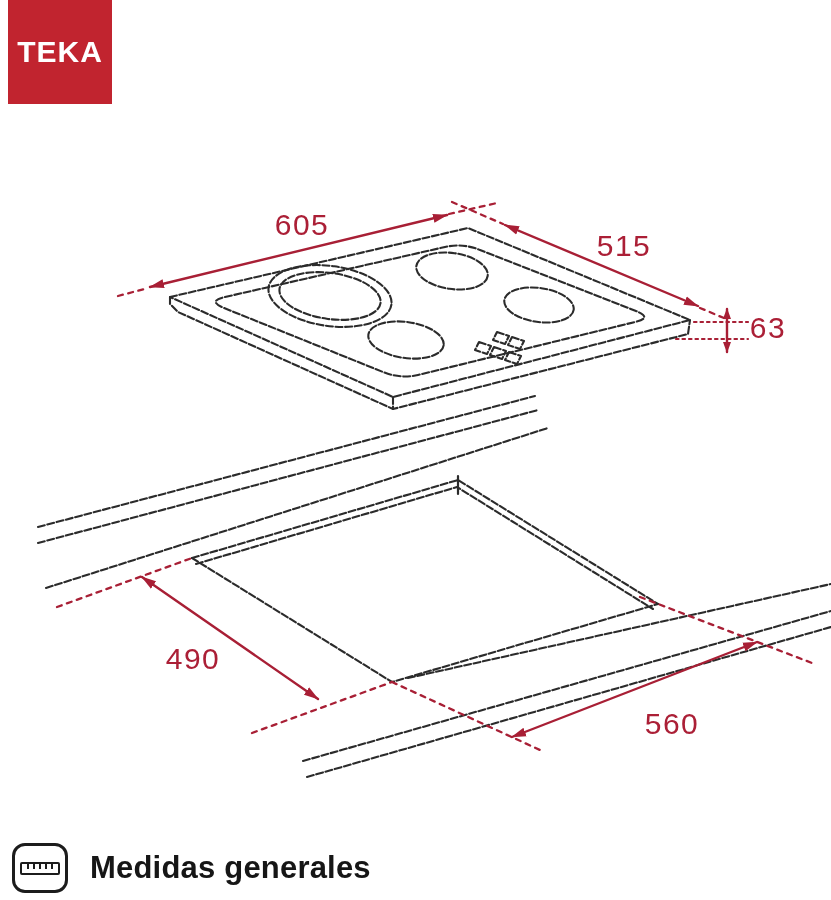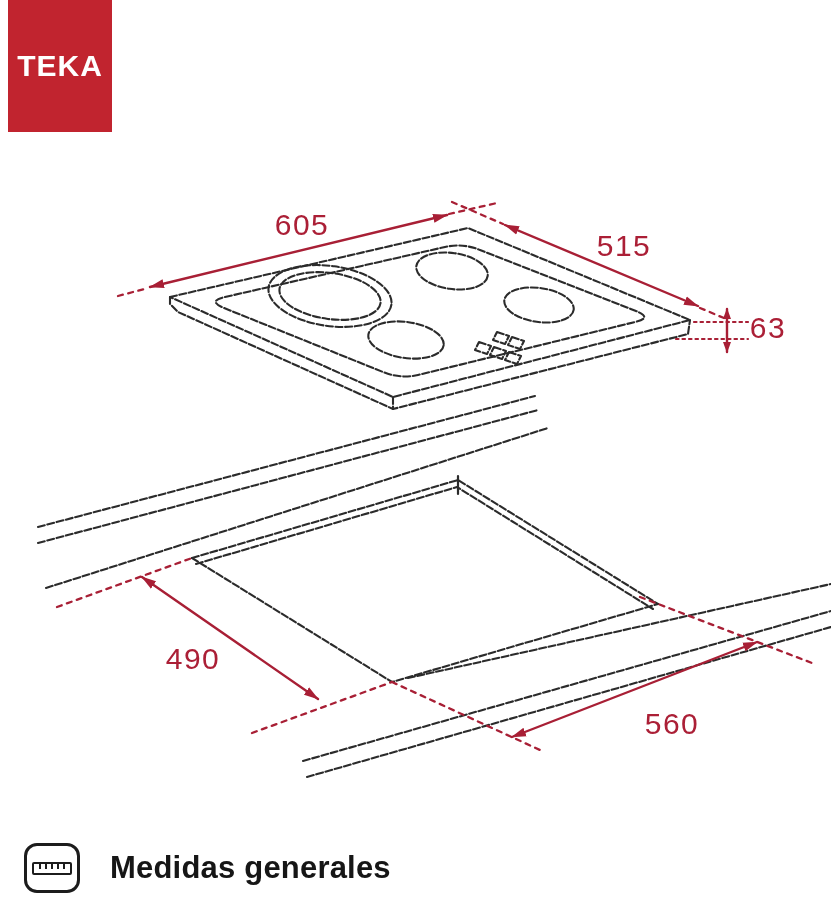--- a/index.html
+++ b/index.html
@@ -1,37 +1,37 @@
 <!DOCTYPE html>
 <html><head>
 <meta charset="utf-8">
 <style>
   html,body{margin:0;padding:0;background:#ffffff;}
   body{width:831px;height:900px;position:relative;overflow:hidden;
        font-family:"Liberation Sans",sans-serif;}
 
   
-  .logo{position:absolute;left:8px;top:0;width:104px;height:132px;
+  .logo{position:absolute;left:8px;top:0;width:104px;height:104px;
         background:#c1242f;display:flex;align-items:center;justify-content:center;}
   .logo-text{color:#ffffff;font-weight:800;font-size:30px;letter-spacing:1px;
              position:relative;line-height:1;}
 
   
   svg.diagram{position:absolute;left:0;top:0;}
   .bk{fill:none;stroke:#2b2b2b;stroke-width:2.1;stroke-dasharray:7 2.6;
       stroke-linecap:round;stroke-linejoin:round;}
   .bksolid{fill:none;stroke:#2b2b2b;stroke-width:2.2;stroke-linecap:round;}
   .rd{fill:none;stroke:#a81f35;stroke-width:2.4;stroke-linecap:round;}
   .rdash{fill:none;stroke:#a81f35;stroke-width:2.3;stroke-dasharray:5 5.5;stroke-linecap:round;}
   .rdot{fill:none;stroke:#a81f35;stroke-width:2.2;stroke-dasharray:2.5 4;stroke-linecap:round;}
   .dimtext{fill:#ab1f36;font-size:30px;font-weight:500;letter-spacing:1.5px;
            font-family:"Liberation Sans",sans-serif;}
 
   
-  .footer{position:absolute;left:24px;top:843px;display:flex;align-items:center;gap:8px;}
+  .footer{position:absolute;left:12px;top:843px;display:flex;align-items:center;}
   .ruler-box{width:56px;height:50px;border:3px solid #1c1c1c;border-radius:13px;
              display:flex;align-items:center;justify-content:center;box-sizing:border-box;}
   .ruler{width:40px;height:13px;border:2px solid #1c1c1c;border-radius:2px;
          position:relative;box-sizing:border-box;}
   .ruler i{position:absolute;top:0;width:2px;height:5px;background:#1c1c1c;}
   .ruler i:nth-child(1){left:5px;}
   .ruler i:nth-child(2){left:11px;}
   .ruler i:nth-child(3){left:17px;}
   .ruler i:nth-child(4){left:23px;}
   .ruler i:nth-child(5){left:29px;}

